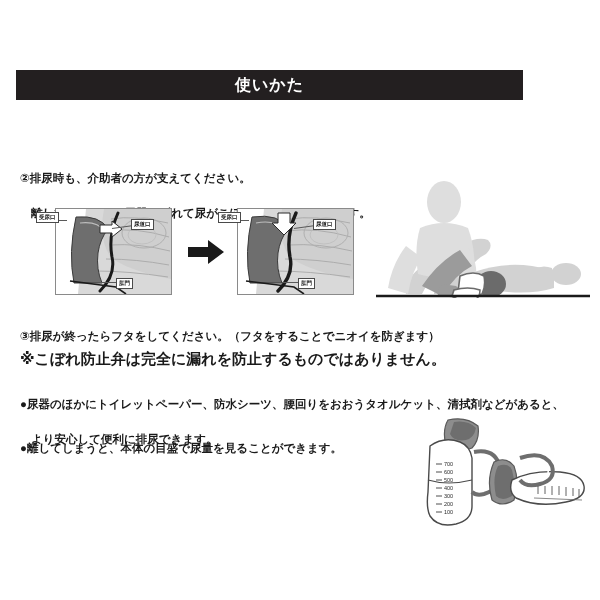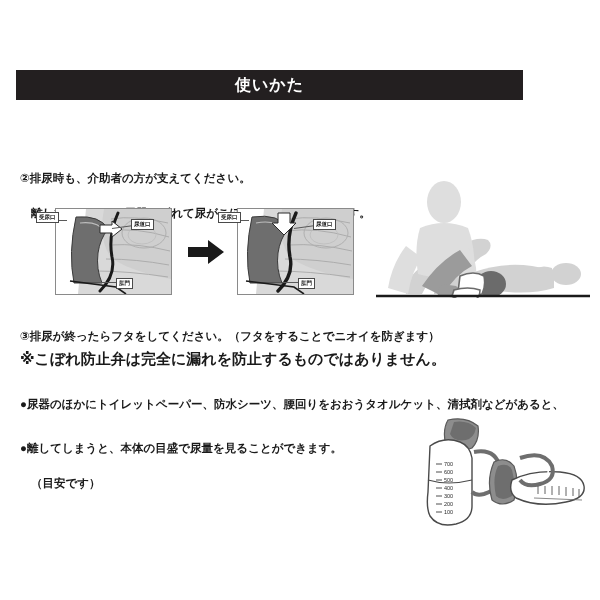--- a/index.html
+++ b/index.html
@@ -247,25 +247,25 @@
     </g>
 
     <line x1="0" y1="120" x2="214" y2="120" stroke="#1a1a1a" stroke-width="2.4"></line>
   </svg>
 
   <div class="txt step3">③排尿が終ったらフタをしてください。（フタをすることでニオイを防ぎます）</div>
   <div class="txt note3">※こぼれ防止弁は完全に漏れを防止するものではありません。</div>
 
   <div class="txt bullet1">
     <div>●尿器のほかにトイレットペーパー、防水シーツ、腰回りをおおうタオルケット、清拭剤などがあると、</div>
+    <div class="indent">より安心して便利に排尿できます。</div>
   </div>
 
   <div class="txt bullet2">
     <div>●離してしまうと、本体の目盛で尿量を見ることができます。</div>
-    <div class="indent">（目安です）</div>
   </div>
 
   <svg class="product-ill" viewBox="0 0 178 115">
 
     <g>
 
       <path d="M40 2 q18 -4 30 6 q2 14 -6 22 q-14 6 -26 -2 q-4 -16 2 -26 z" fill="#8d8d8d" stroke="#5a5a5a" stroke-width="1.2"></path>
       <path d="M46 4 q14 -2 22 6 q-2 10 -10 12 q-12 2 -16 -6 z" fill="#6e6e6e"></path>
 
       <path d="M22 28 q14 -10 30 -4 q10 4 12 16 l0 48 q0 14 -16 18 q-18 4 -26 -8 q-4 -8 -2 -24 z" fill="#ffffff" stroke="#4a4a4a" stroke-width="1.4"></path>

